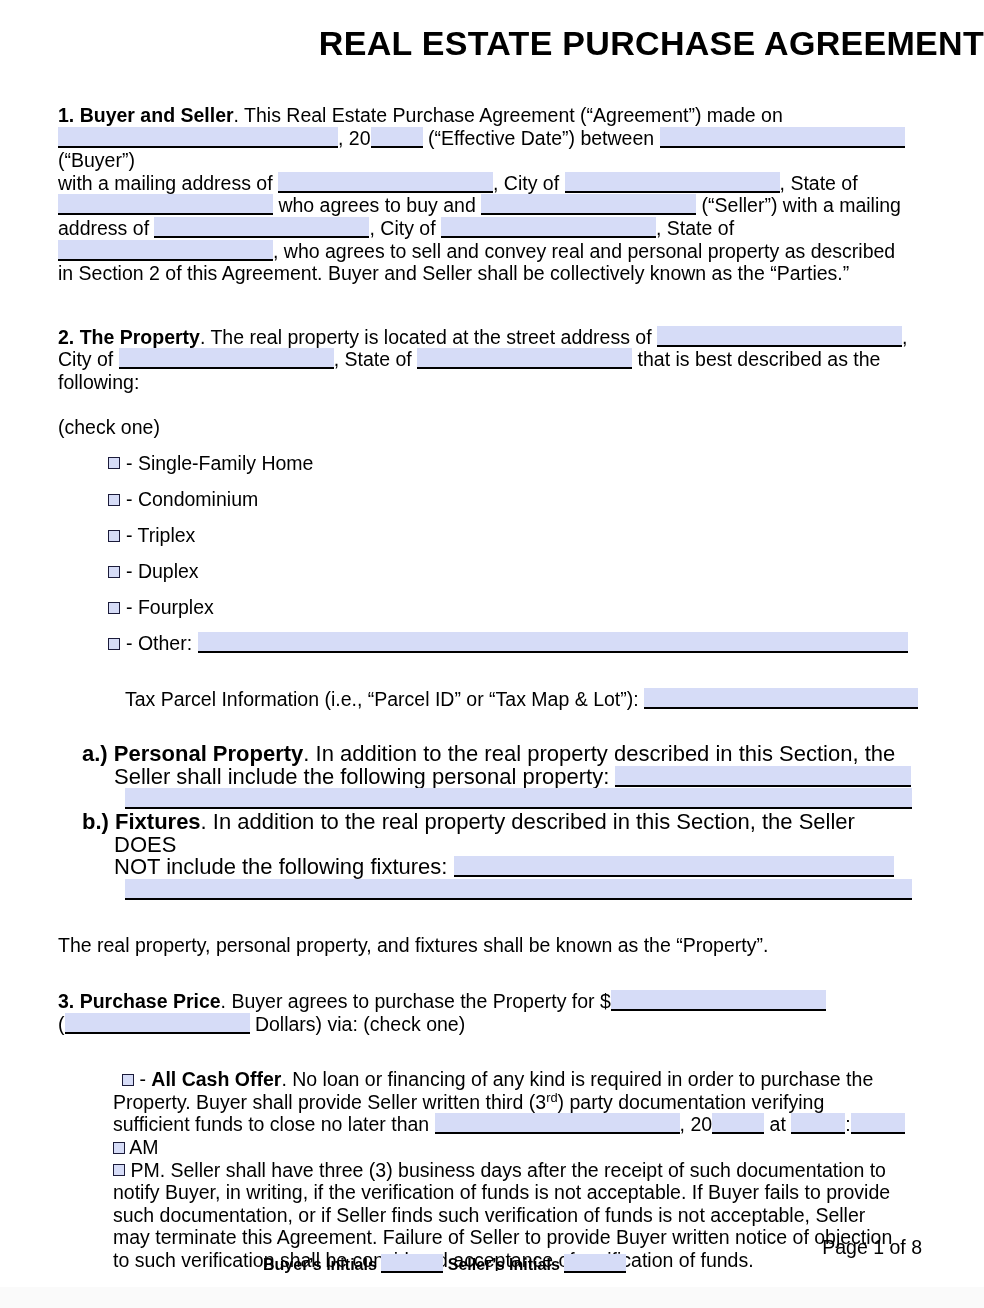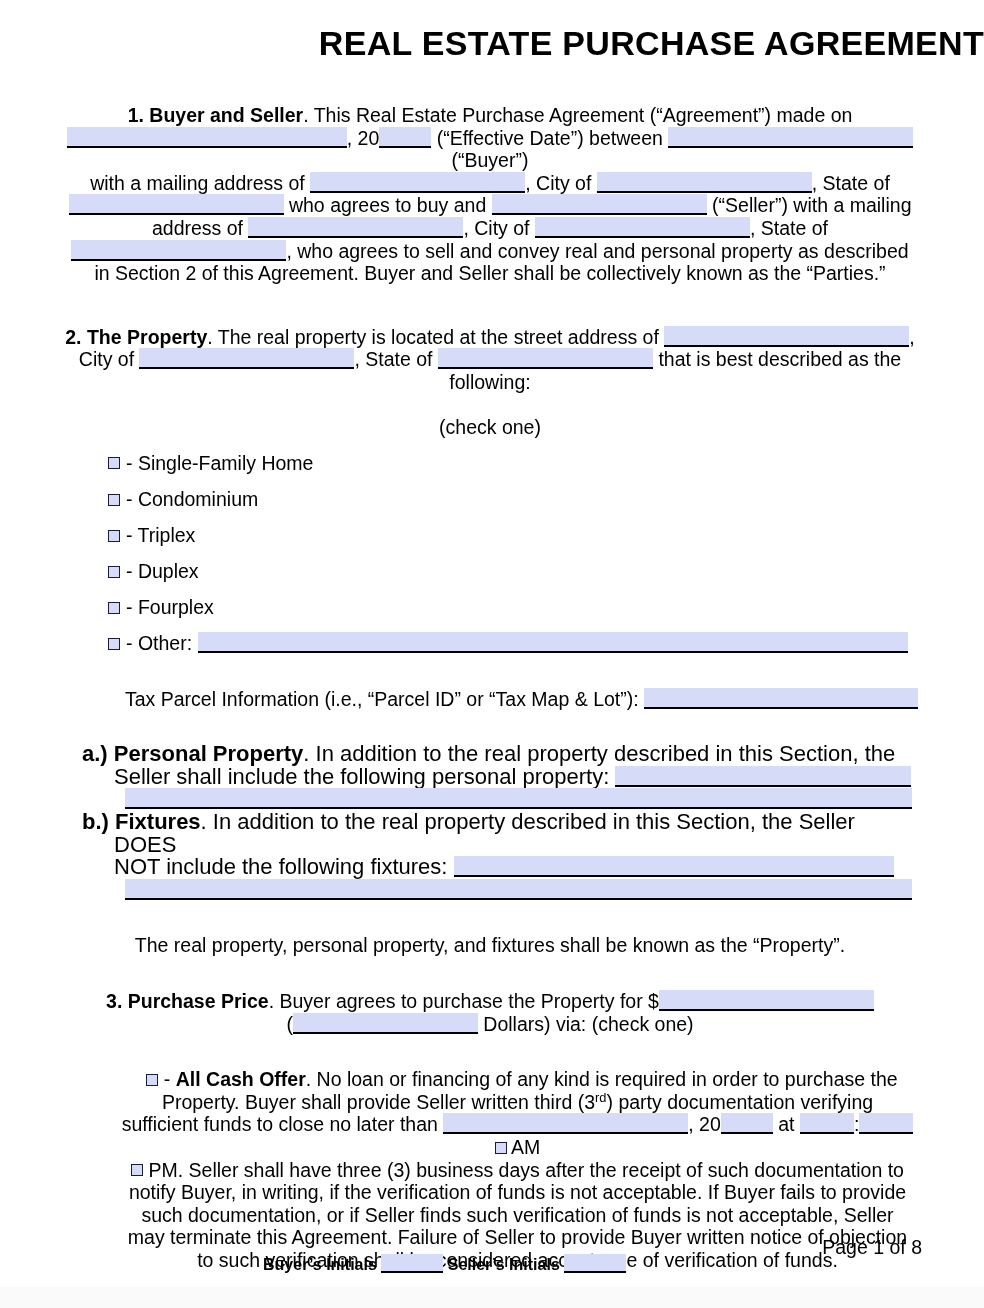--- a/index.html
+++ b/index.html
@@ -35,21 +35,21 @@
     position: absolute;
     left: 58px;
     top: 104px;
     width: 864px;
   }
 
   p.para {
     margin: 0;
     font-size: 19.5px;
     line-height: 22.6px;
-    text-align: center;
+    text-align: left;
   }
   .sec-head { font-weight: bold; }
 
   
   .blank {
     display: inline-block;
     background: #d6dcf7;
     border-bottom: 2px solid #000000;
     vertical-align: baseline;
     height: 19px;

